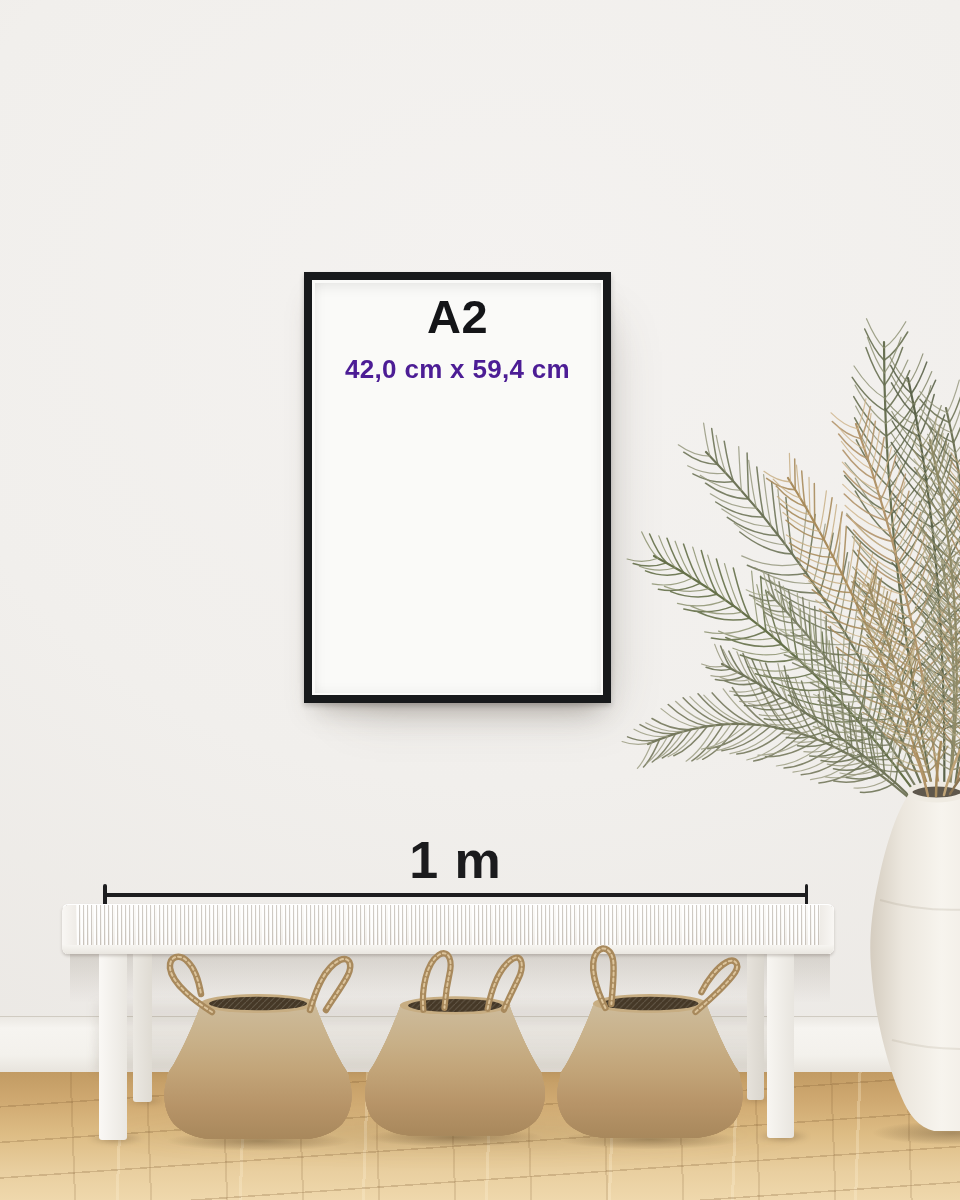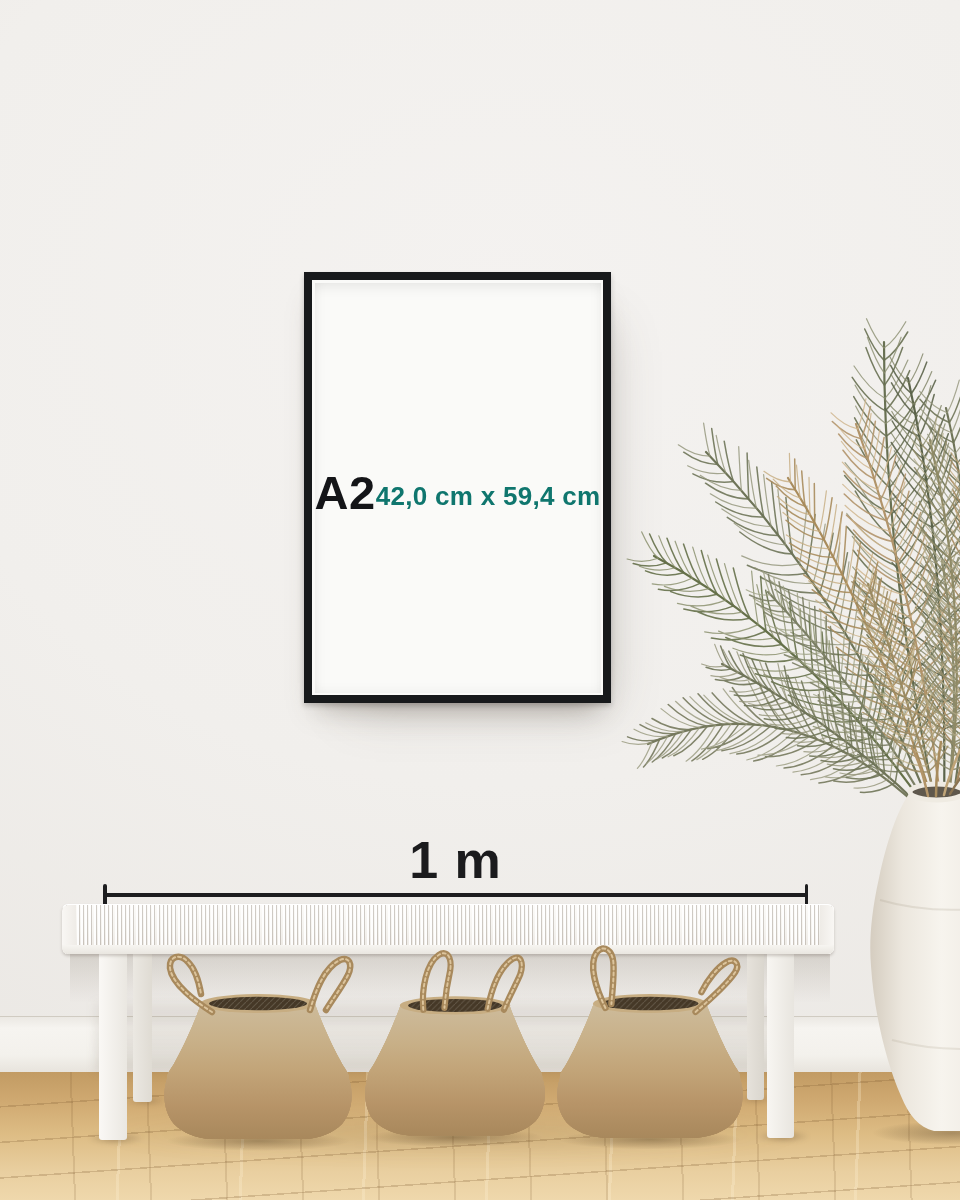--- a/index.html
+++ b/index.html
@@ -21,23 +21,23 @@
       linear-gradient(180deg,#c29b63 0%,#d0aa72 24%,#ddbc84 48%,#e9cfa0 78%,#efd8ac 100%);}
 
   
   .frame{left:304px;top:272px;width:307px;height:431px;background:#17191b;padding:8px;box-sizing:border-box;
     box-shadow:0 3px 5px rgba(40,36,30,.22), 0 18px 26px -12px rgba(88,78,66,.35), 22px 30px 48px -26px rgba(88,78,66,.25);}
   .mat{width:100%;height:100%;background:#fafaf8;padding:2.5px;box-sizing:border-box;}
   .poster{width:100%;height:100%;box-sizing:border-box;
     background:linear-gradient(168deg,#ecUNUSED 0,#ece9e6 0%,#e8e5e2 55%,#e1dedb 100%);
     box-shadow:inset 0 10px 14px -8px rgba(0,0,0,.10), inset 10px 0 14px -10px rgba(0,0,0,.06),
                inset -10px 0 14px -10px rgba(0,0,0,.05), inset 0 -10px 14px -10px rgba(0,0,0,.06);
-    display:flex;flex-direction:row;align-items:center;justify-content:center;}
+    display:flex;flex-direction:column;align-items:center;}
   .poster-size{font-size:47px;line-height:47px;font-weight:700;color:#141518;letter-spacing:.5px;margin-top:10px;}
-  .poster-dims{font-size:26px;line-height:26px;font-weight:700;color:#0f766e;letter-spacing:.3px;margin-top:16px;}
+  .poster-dims{font-size:26px;line-height:26px;font-weight:700;color:#4c1d95;letter-spacing:.3px;margin-top:16px;}
 
   
   .scalebar{left:103px;top:840px;width:705px;}
   .scale-label{text-align:center;font-size:52px;line-height:40px;font-weight:600;color:#1b1b1d;letter-spacing:1px;}
   .scale-line{position:relative;height:22px;margin-top:4px;}
   .scale-rule{position:absolute;left:0;right:0;top:9px;height:3.5px;background:#1d1d1f;border-radius:2px;}
   .scale-cap{position:absolute;top:0;width:3.5px;height:22px;background:#1d1d1f;border-radius:2px;}
   .scale-cap.left{left:0;} .scale-cap.right{right:0;}
 
   

